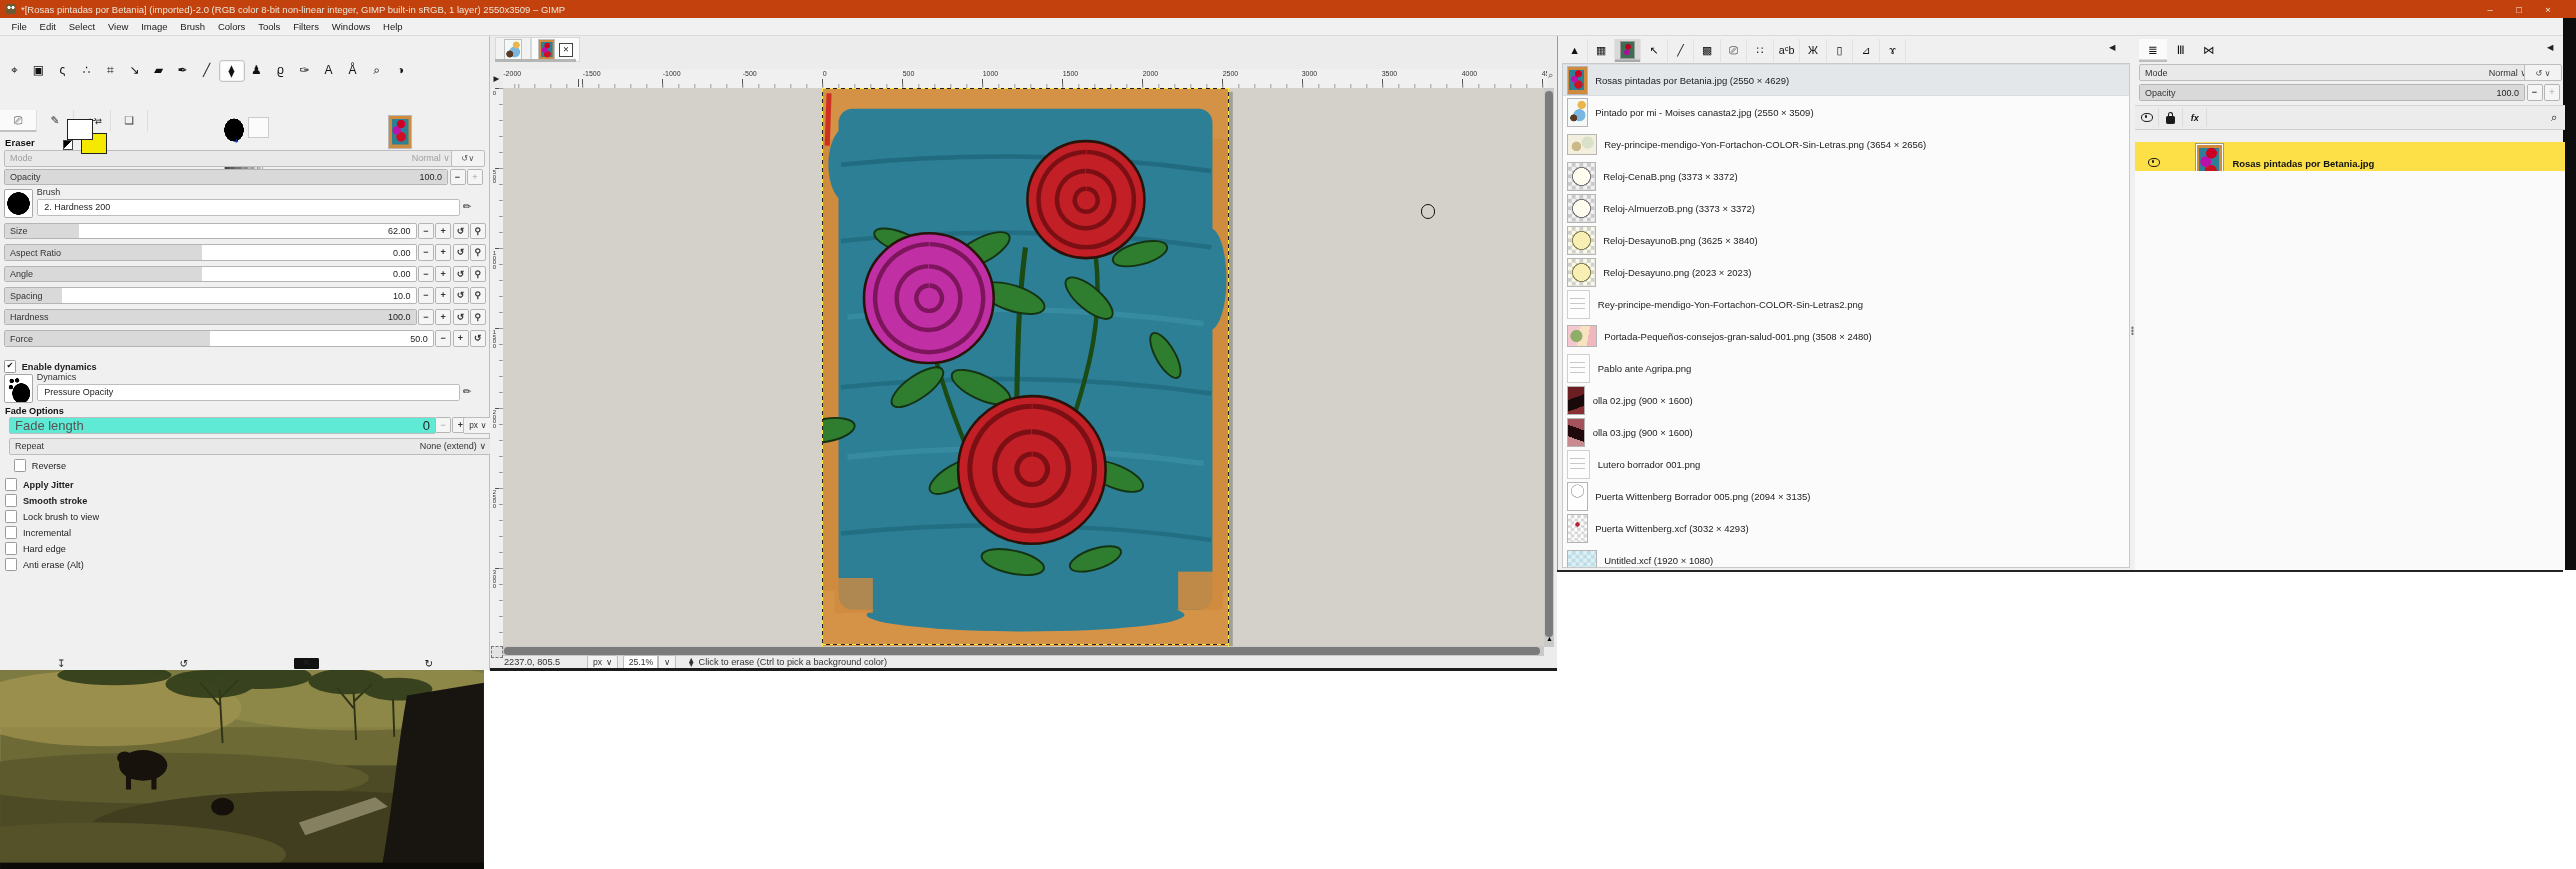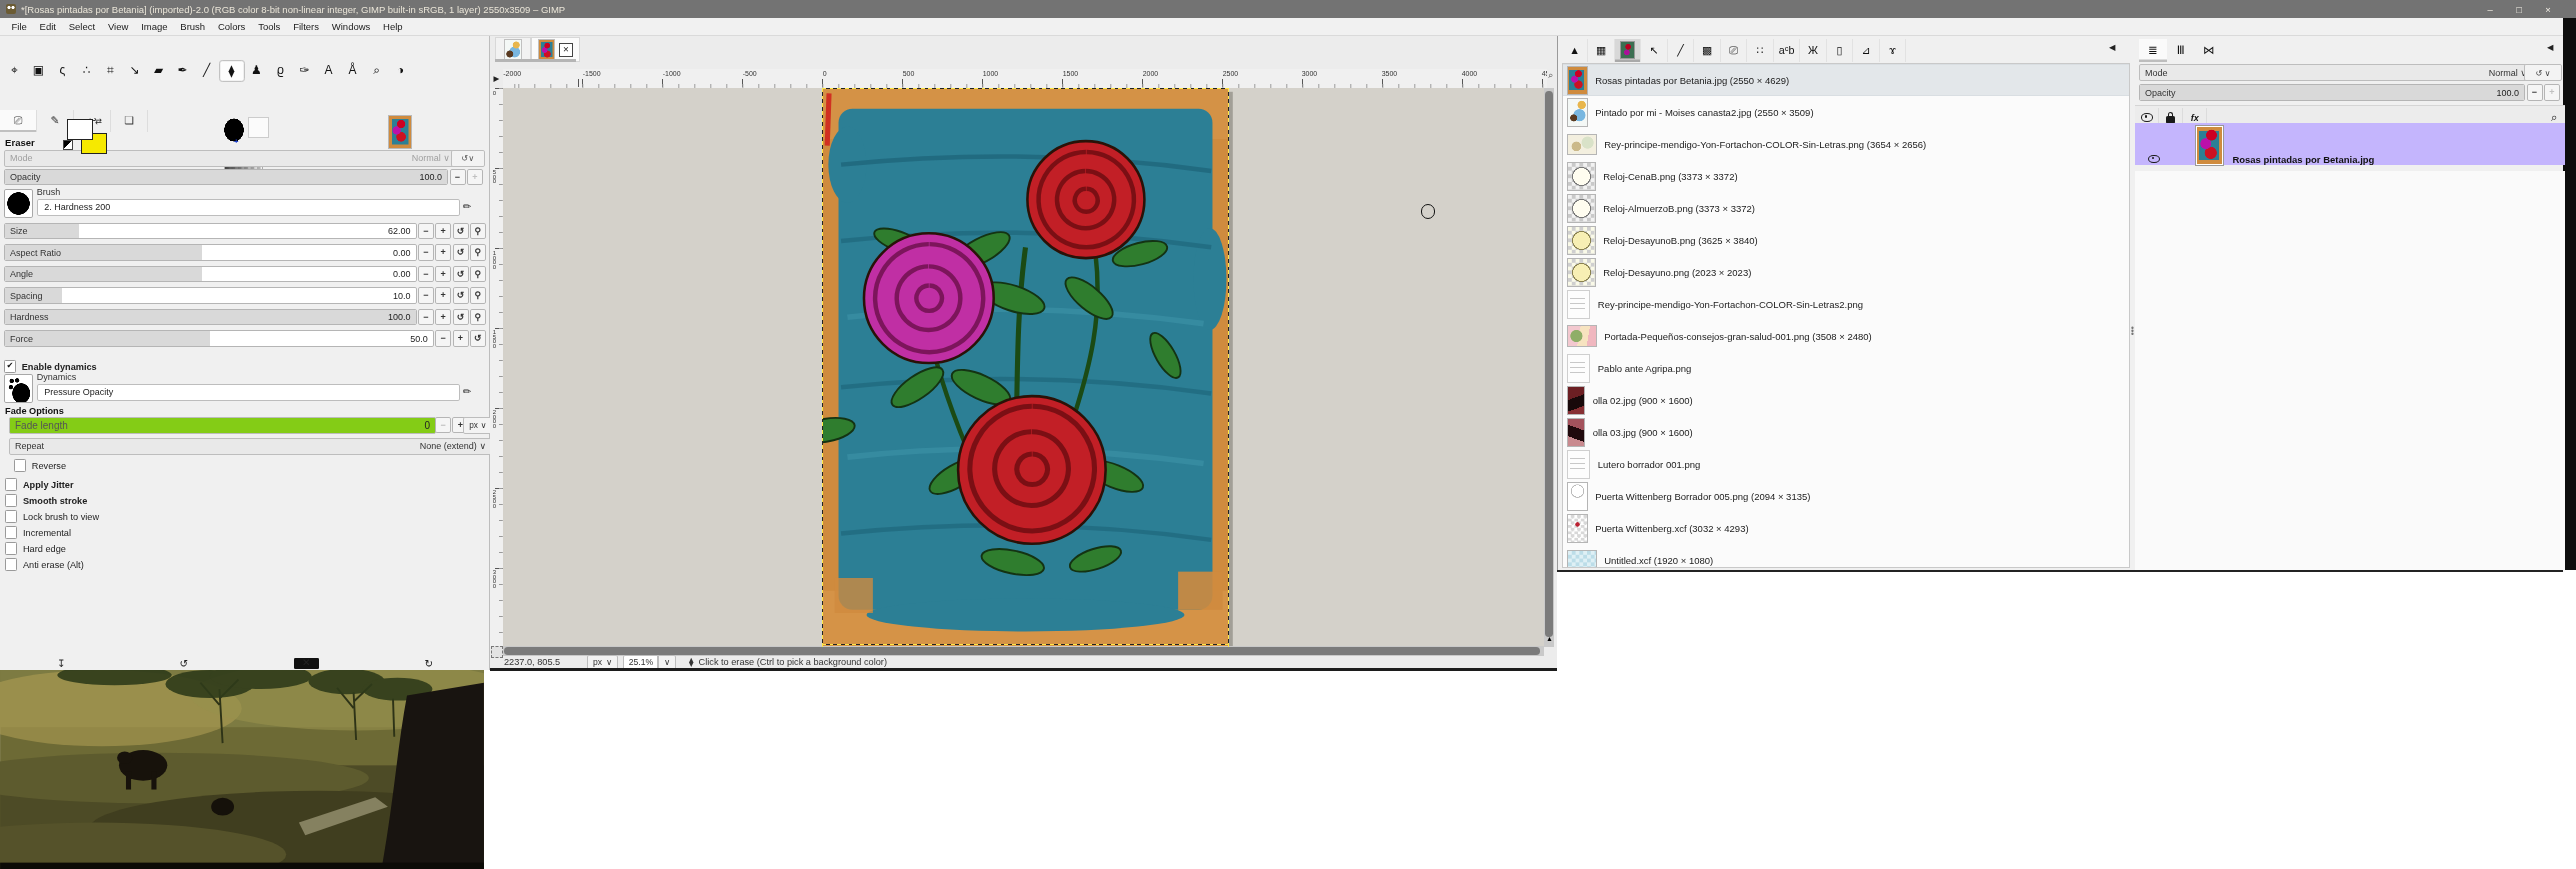--- a/index.html
+++ b/index.html
@@ -1,19 +1,19 @@
 <!DOCTYPE html>
 <html style="font-size:10.2px"><head>
 <meta charset="utf-8">
 <style>
 html,body{margin:0;padding:0;background:#fff}
 .screen{position:relative;width:2576px;height:869px;background:#fff;font-family:"Liberation Sans",sans-serif;overflow:hidden;-webkit-font-smoothing:antialiased}
 .a{position:absolute}
 
-.titlebar{left:0;top:0;width:2576px;height:18px;background:#737373;color:#eae5d8;font-size:9.5px;display:flex;align-items:center}
+.titlebar{left:0;top:0;width:2576px;height:18px;background:#c2410c;color:#eae5d8;font-size:9.5px;display:flex;align-items:center}
 .appicon{width:9.5px;height:9.5px;margin:0 5.1px 0 6.4px;background:radial-gradient(circle at 30% 35%,#fff 0 1.3px,transparent 1.9px),radial-gradient(circle at 70% 35%,#fff 0 1.3px,transparent 1.9px),#6b5b33;border-radius:1.9px}
 .winbtns{position:absolute;right:13.4px;top:0;height:18px;display:flex}
 .winbtn{width:29px;height:18px;display:flex;align-items:center;justify-content:center;color:#f3efe6;font-size:9.5px;cursor:default}
 
 .menubar{left:0;top:18px;width:2563px;height:18px;background:#f1f1f1;border-bottom:0.6px solid #dadada;display:flex;align-items:center;padding-left:5.1px;box-sizing:border-box}
 .menu-item{padding:0 6.4px;font-size:9.5px;color:#1a1a1a;height:18px;line-height:18px}
 .rightstrip{left:2563px;top:18px;width:13.4px;height:552px;background:#0d0d0d}
 
 .toolbox{left:0;top:36px;width:490px;height:634px;background:#f0f0f0;border-right:0.6px solid #bdbdbd;box-sizing:border-box}
 .tools{left:2.5px;top:24px;width:420px;display:flex;flex-wrap:wrap}
@@ -58,21 +58,21 @@
 .tile-lbl{position:absolute;left:33px;top:-1.3px;font-size:9px;color:#333}
 .tile-input{position:absolute;left:33px;top:10.2px;width:415px;height:15.3px;background:#fff;border:0.6px solid #bdbdbd;border-radius:1.9px;font-size:9px;color:#222;line-height:15.3px;padding-left:6.4px}
 .tile-edit{position:absolute;left:459px;top:12.7px;font-size:10.2px;color:#333}
 .sliders2{left:0;top:73px;width:482px}
 .cb{display:flex;align-items:center;gap:5.7px;height:16px;font-size:9.2px;color:#222}
 .cb .box{width:10.2px;height:10.2px;border:0.6px solid #9a9a9a;background:#fff;border-radius:1.3px;text-align:center;line-height:9px;font-size:8.3px;color:#111;flex:0 0 auto}
 .bold{font-weight:bold}
 .endyn{left:0;top:209px}
 .dynblock{left:0;top:224px;width:482px}
 .fade-hdr{left:1.3px;top:256px;font-size:9.2px;font-weight:bold;color:#111}
-.fadelen{left:5.1px;top:267px;width:415px;height:15.3px;border:0.6px solid #bdbdbd;background:#84cc16;border-radius:1.9px;display:flex;justify-content:space-between;align-items:center;padding:0 5.1px;font-size:10px;color:#555}
+.fadelen{left:5.1px;top:267px;width:415px;height:15.3px;border:0.6px solid #bdbdbd;background:#5eead4;border-radius:1.9px;display:flex;justify-content:space-between;align-items:center;padding:0 5.1px;font-size:13px;color:#555}
 .fadebtns{left:430px;top:267px;display:flex;height:16.5px}
 .unitbtn{left:459px;top:267px;width:28px;height:15.3px;border:0.6px solid #bdbdbd;background:#f3f3f3;border-radius:1.9px;font-size:8.3px;color:#333;display:flex;align-items:center;justify-content:center;gap:2.5px}
 .repeat-row{left:5.1px;top:288px;width:471px;color:#333}
 .repeat-row .v{color:#333}
 .reverse-cb{left:10.2px;top:308px}
 .cbs{left:1.3px;top:327px}
 .tb-footer{left:0;top:621px;width:490px;height:13.4px;display:flex;justify-content:space-around;align-items:center}
 .tb-footer .fbtn{font-size:10.2px;color:#222;width:25.5px;text-align:center}
 .fbtn-del{background:#111;color:#fff;width:10.8px;height:10.8px;line-height:10.8px;font-size:7.6px;border-radius:1.3px}
 
@@ -144,21 +144,21 @@
 .ltab{width:28px;height:23px;display:flex;align-items:center;justify-content:center;font-size:11.5px;color:#111}
 .ltab.active{background:#fafafa;box-shadow:0 -2.5px 0 #bdbdbd inset}
 .lmore{left:412px;top:6.4px;font-size:8.3px;color:#222}
 .lmode{left:3.8px;top:28px;width:382px;color:#333}
 .lmode .v{color:#333}
 .lmode-reset{left:389px;top:28px;width:36px;height:15.3px;border:0.6px solid #bdbdbd;border-radius:1.9px;background:#f3f3f3;display:flex;align-items:center;justify-content:center;gap:1.9px;font-size:8.3px;color:#444}
 .lopac-line{left:3.8px;top:48px;width:421px}
 .lockrow{left:0px;top:69px;width:430px;height:23px;background:#ececec;border-top:0.6px solid #d5d5d5;border-bottom:0.6px solid #cfcfcf;display:flex;align-items:center}
 .lockbtn{width:21.6px;height:19px;margin-left:1.3px;border-right:0.6px solid #dcdcdc;display:flex;align-items:center;justify-content:center;font-size:9.5px;color:#111}
 .locksearch{position:absolute;right:7.6px;font-size:11.5px;color:#222}
-.layerrow{left:0;top:87px;width:430px;height:42px;background:#c4b5fd;display:flex;align-items:flex-end}
+.layerrow{left:0;top:106px;width:430px;height:42px;background:#fde047;display:flex;align-items:center}
 .layerlist-rest{left:0;top:135px;width:430px;height:401px;background:#fafafa}
 .leye{margin-left:6.4px;width:25.5px;text-align:center;font-size:10.2px;color:#111}
 .lthumb{margin-left:29px;width:25.5px;height:37px;border:0.6px solid #fff;outline:0.6px solid #999;background:
  radial-gradient(circle at 58% 22%,#c02 0 5.1px,transparent 5.7px),
  radial-gradient(circle at 35% 45%,#b1a 0 5.1px,transparent 5.7px),
  radial-gradient(circle at 55% 70%,#c12 0 5.7px,transparent 6.4px),
  linear-gradient(#2c7f95 0 100%) 2.5px 3.8px/20.4px 29px no-repeat,#cf8b3e}
 .lname{margin-left:9px;font-size:9.5px;font-weight:bold;color:#111}
 .ieye{width:9.5px;height:6.4px;border:1px solid #1a1a1a;border-radius:50%;position:relative}
 .ieye::after{content:"";position:absolute;left:2.5px;top:1px;width:2.5px;height:2.5px;background:#1a1a1a;border-radius:50%}

